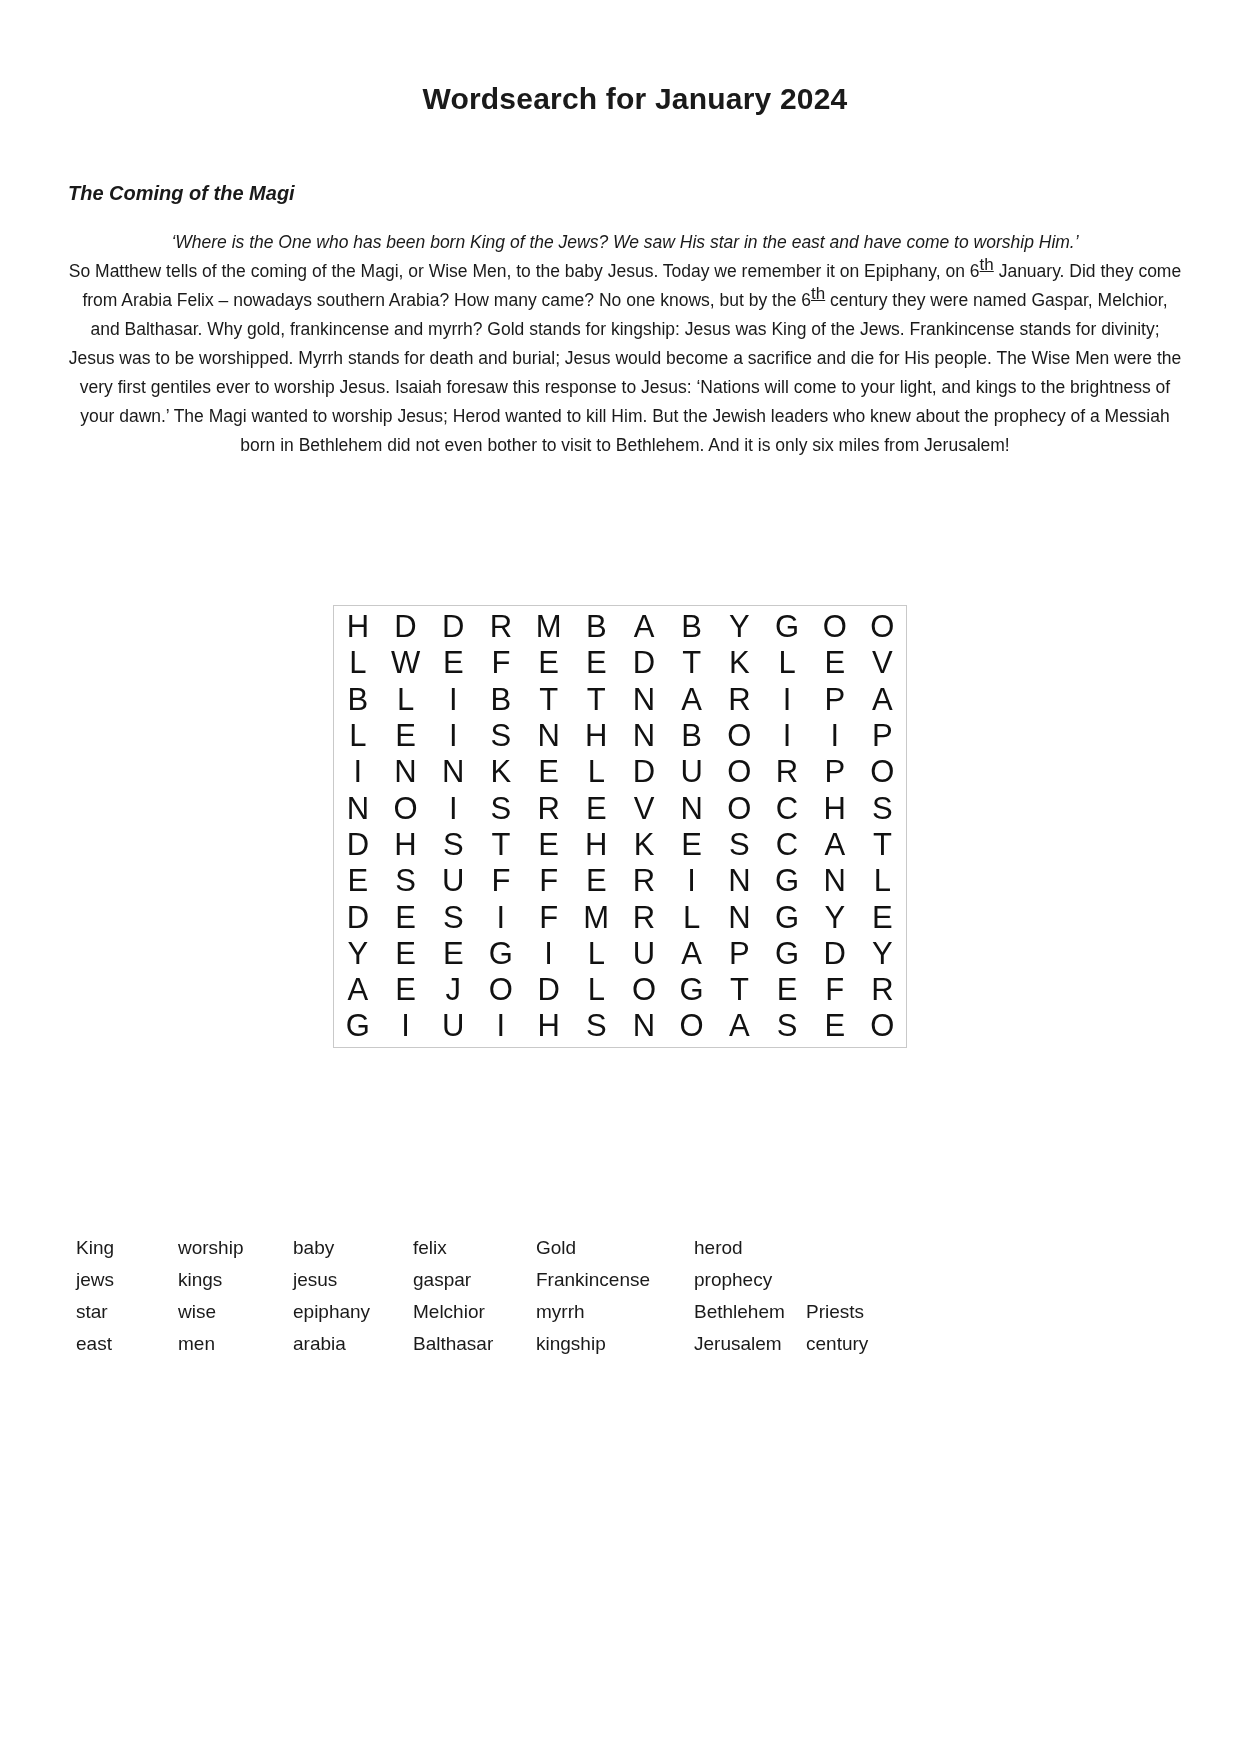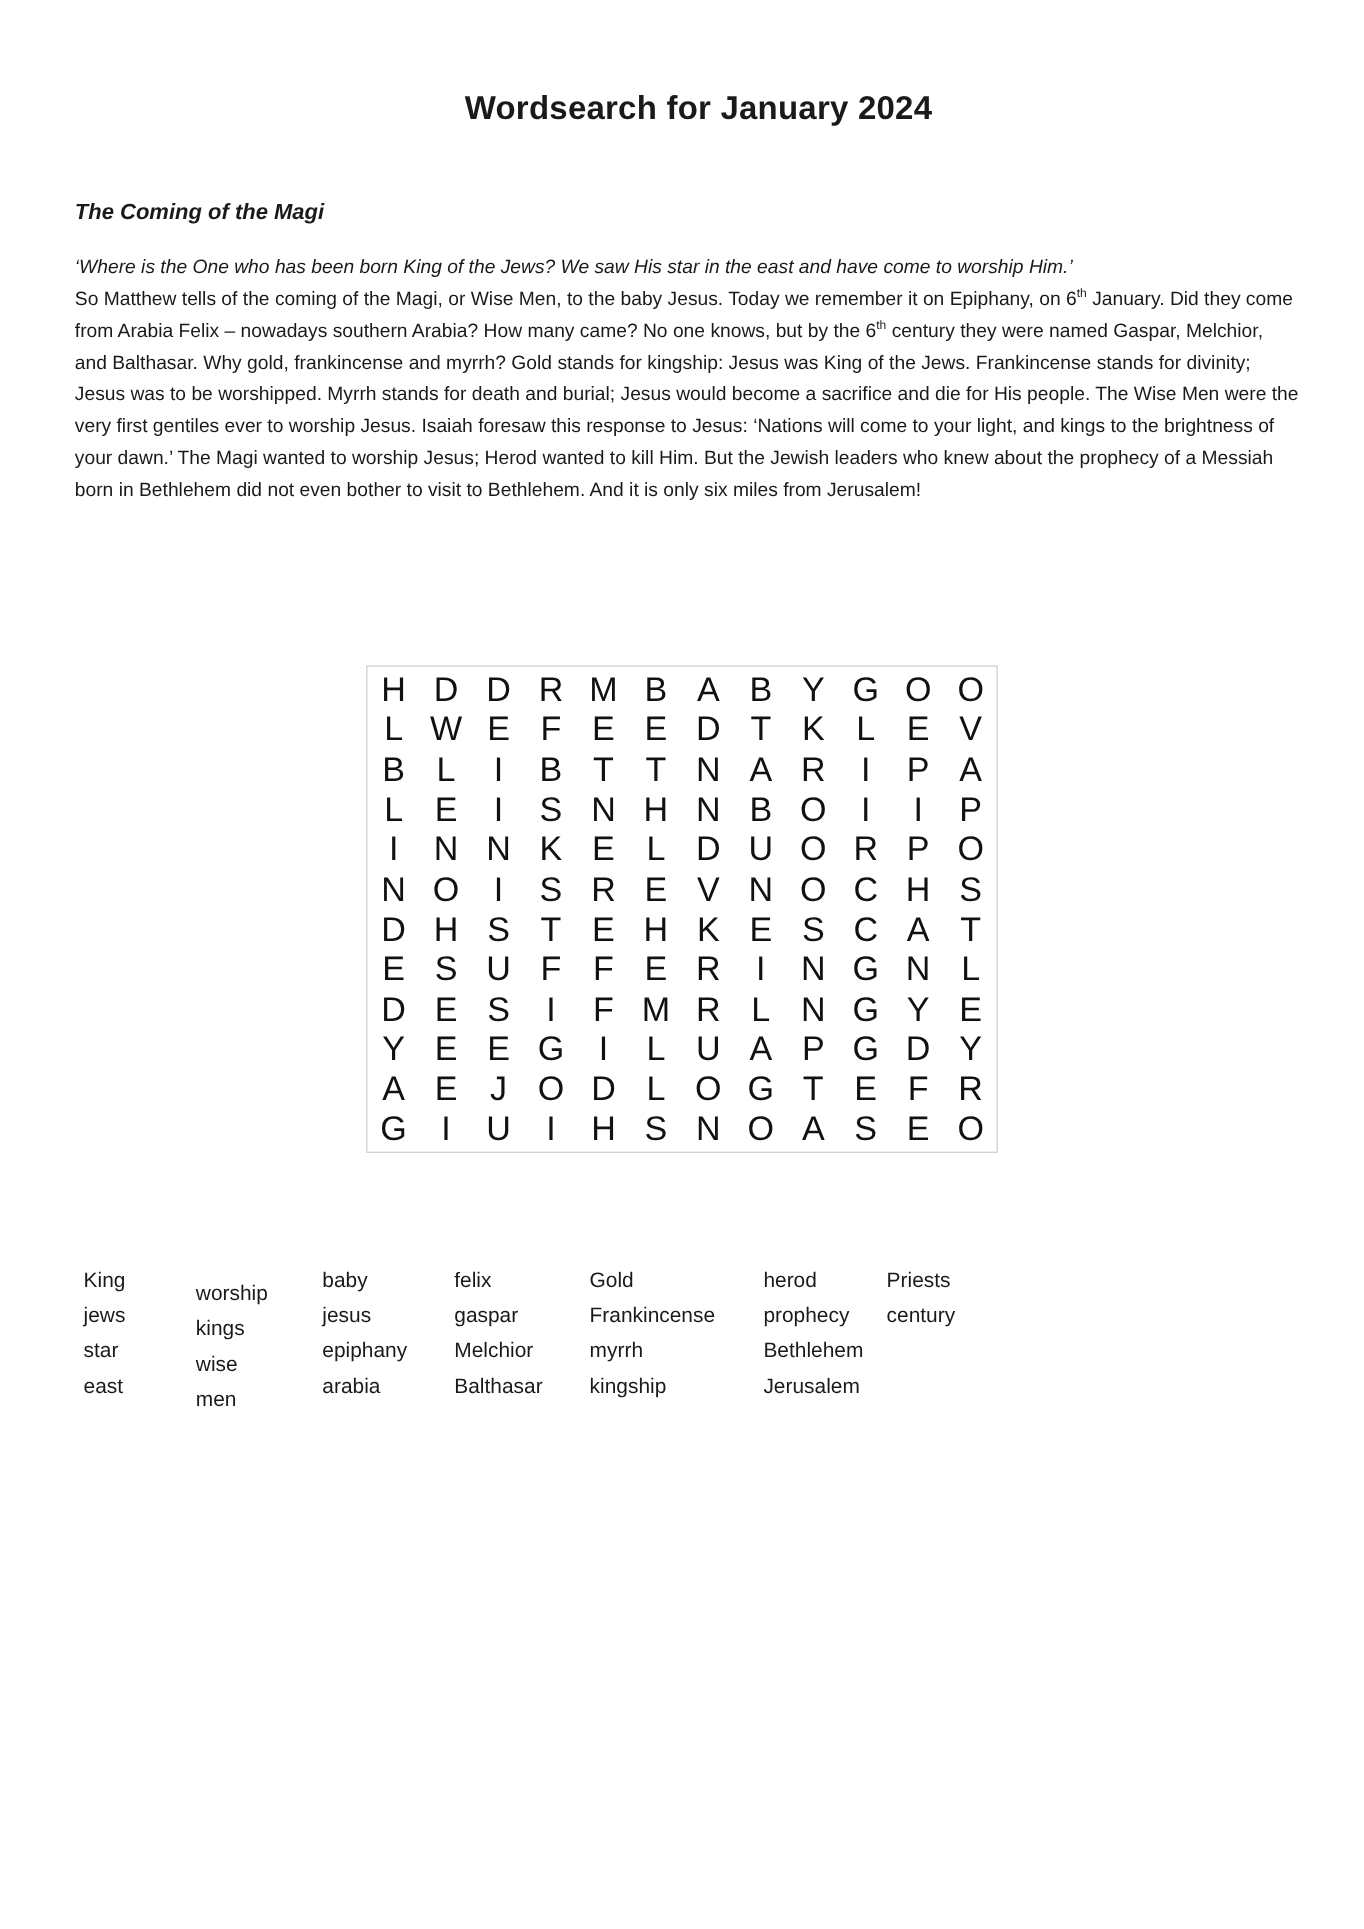--- a/index.html
+++ b/index.html
@@ -32,30 +32,31 @@
     font-weight: bold;
     font-style: italic;
   }
   .story-body {
     position: absolute;
     top: 228px;
     left: 68px;
     width: 1114px;
     font-size: 17.5px;
     line-height: 29px;
-    text-align: left;
+    text-align: center;
   }
   .story-quote {
     display: block;
     font-style: italic;
   }
   .story-text sup {
-    font-size: 11px;
+    font-size: 17px;
     line-height: 0;
     vertical-align: super;
+    text-decoration: underline;
   }
   .wordsearch {
     position: absolute;
     left: 333px;
     top: 605px;
     border: 1px solid #c9c9c9;
     background: #ffffff;
     padding: 3px 0 2px 0;
   }
   .grid-row {
@@ -66,24 +67,25 @@
     height: 36.3px;
     display: flex;
     align-items: center;
     justify-content: center;
     font-size: 31px;
     color: #111111;
   }
   .word-list {
     position: absolute;
     left: 76px;
-    top: 1149px;
+    top: 1220px;
     display: flex;
     font-size: 19px;
     line-height: 32px;
+    align-items: flex-end;
   }
   .word-col { flex: 0 0 auto; }
   .word-col:nth-child(1) { width: 102px; }
   .word-col:nth-child(2) { width: 115px; margin-top: 12px; }
   .word-col:nth-child(3) { width: 120px; }
   .word-col:nth-child(4) { width: 123px; }
   .word-col:nth-child(5) { width: 158px; }
   .word-col:nth-child(6) { width: 112px; }
   .word-col:nth-child(7) { width: 135px; }
   .word-col:nth-child(8) { width: auto; }

